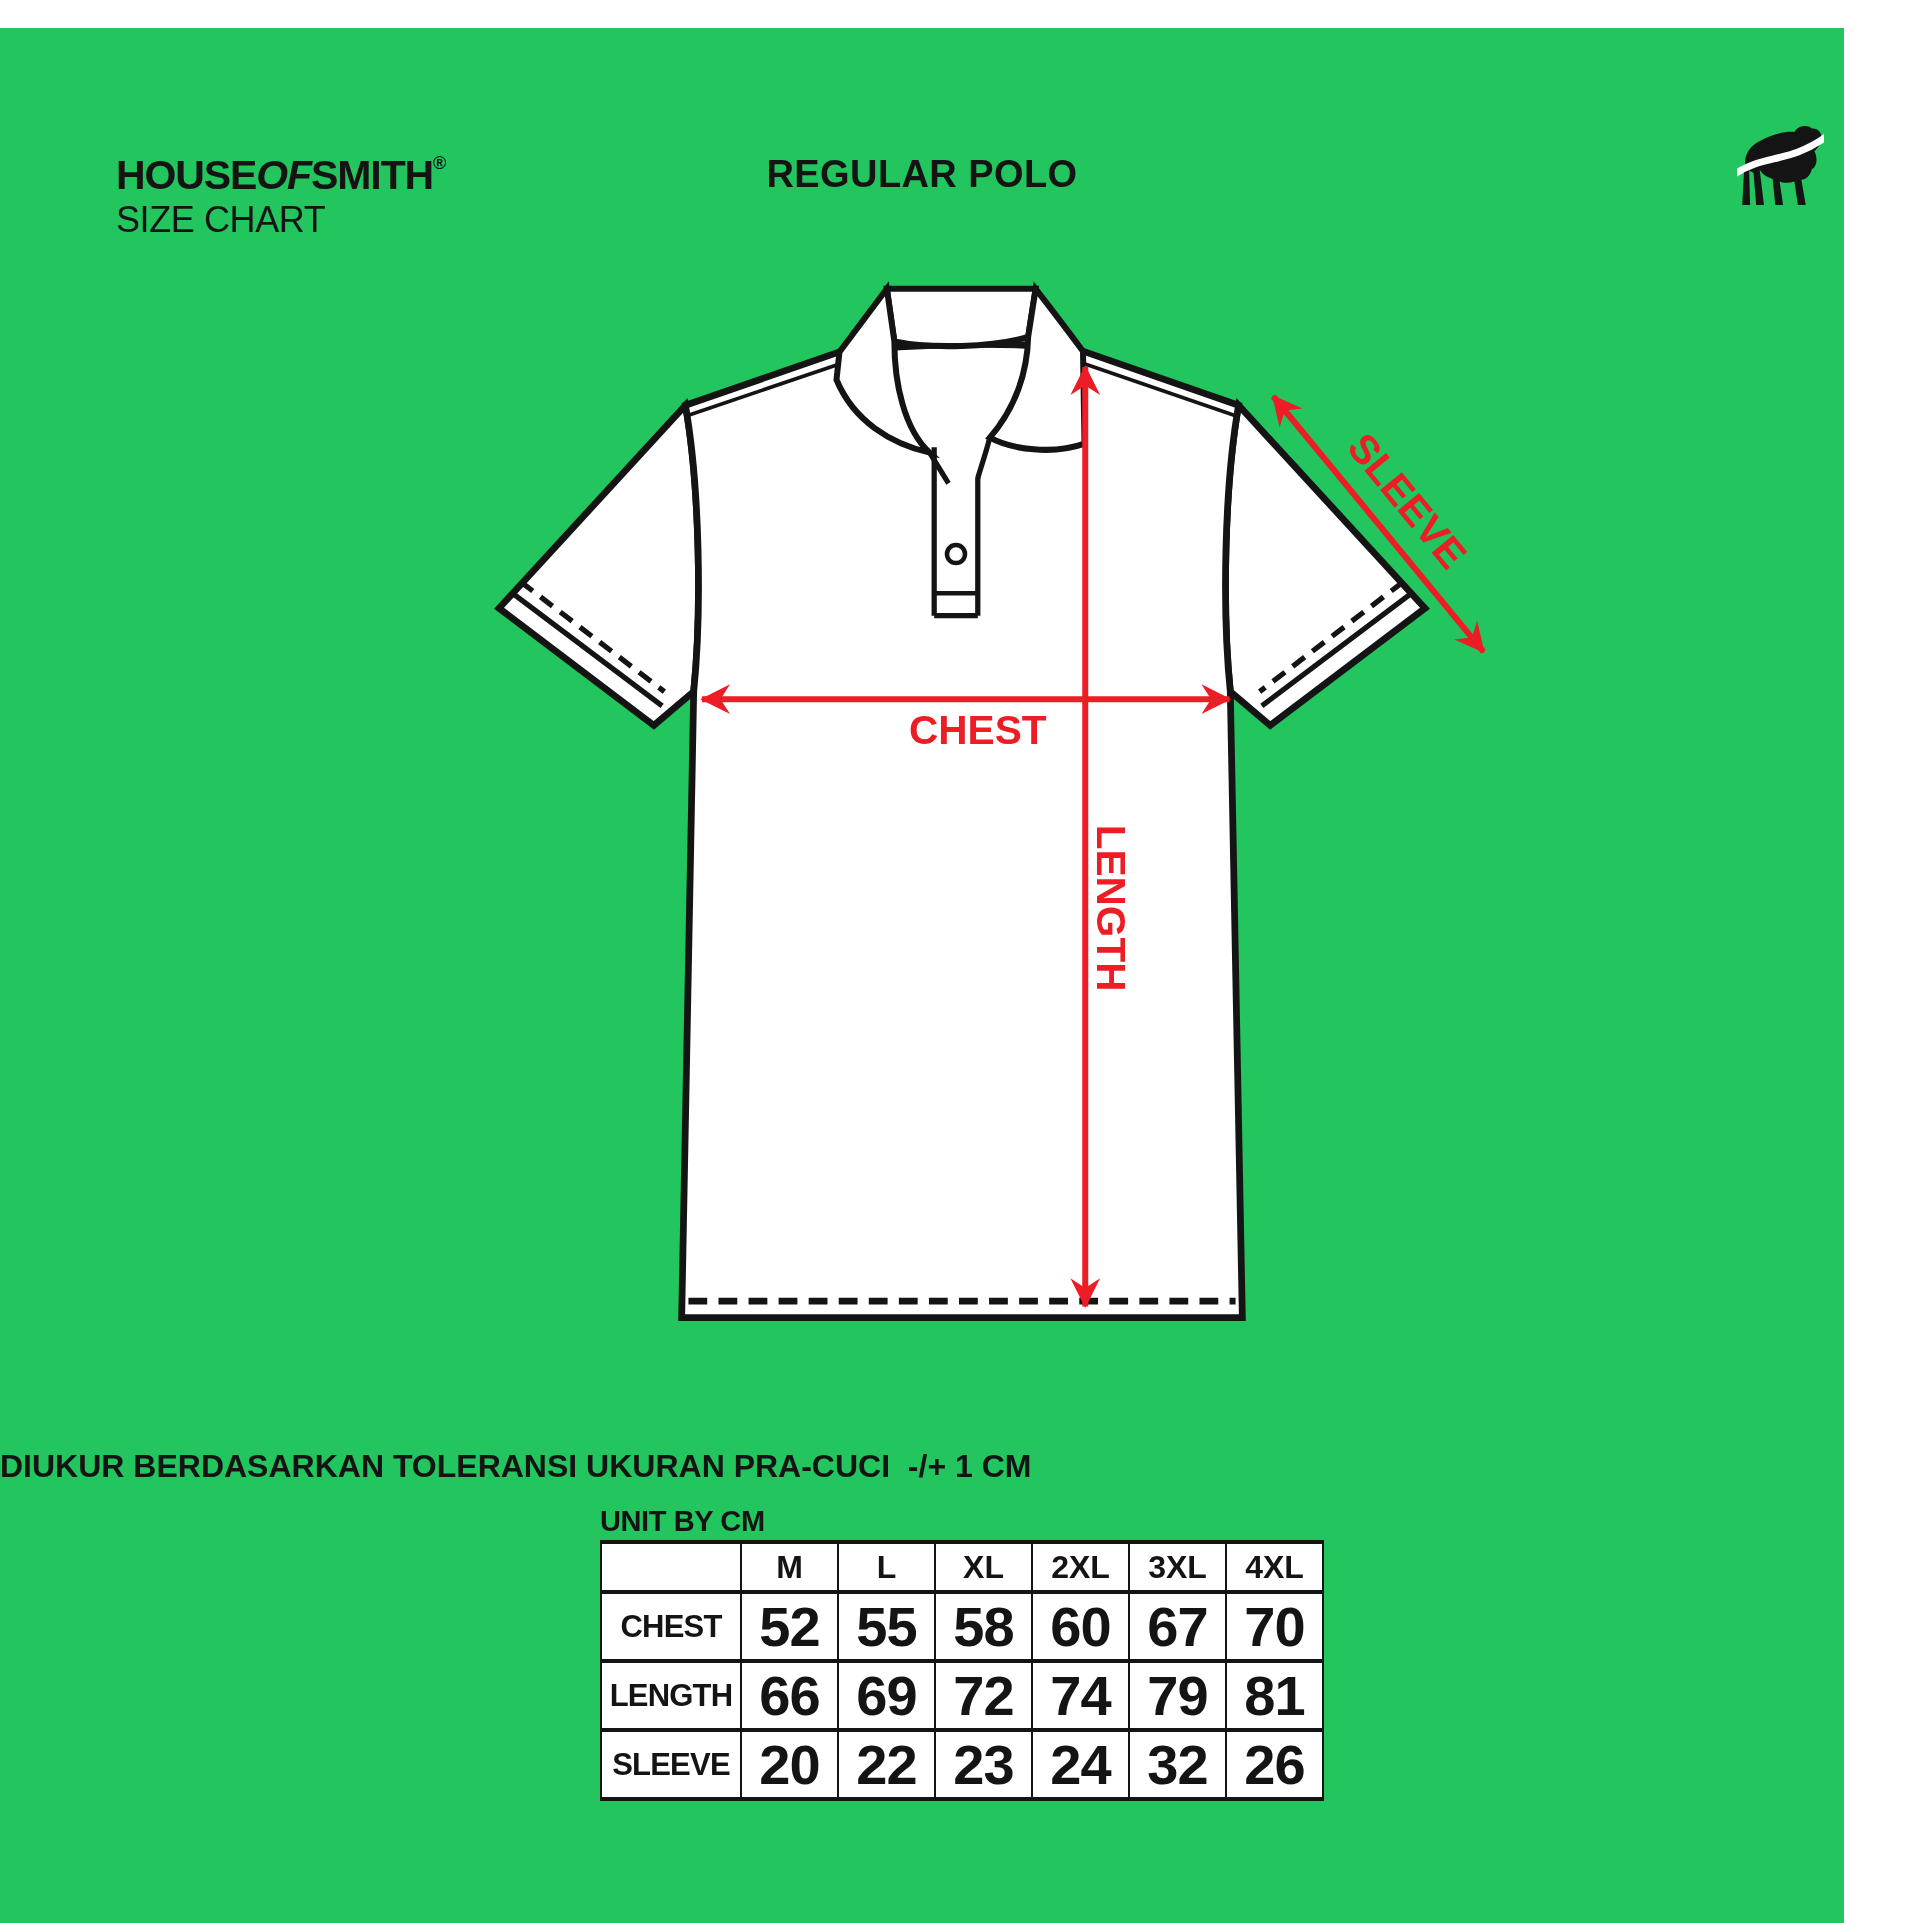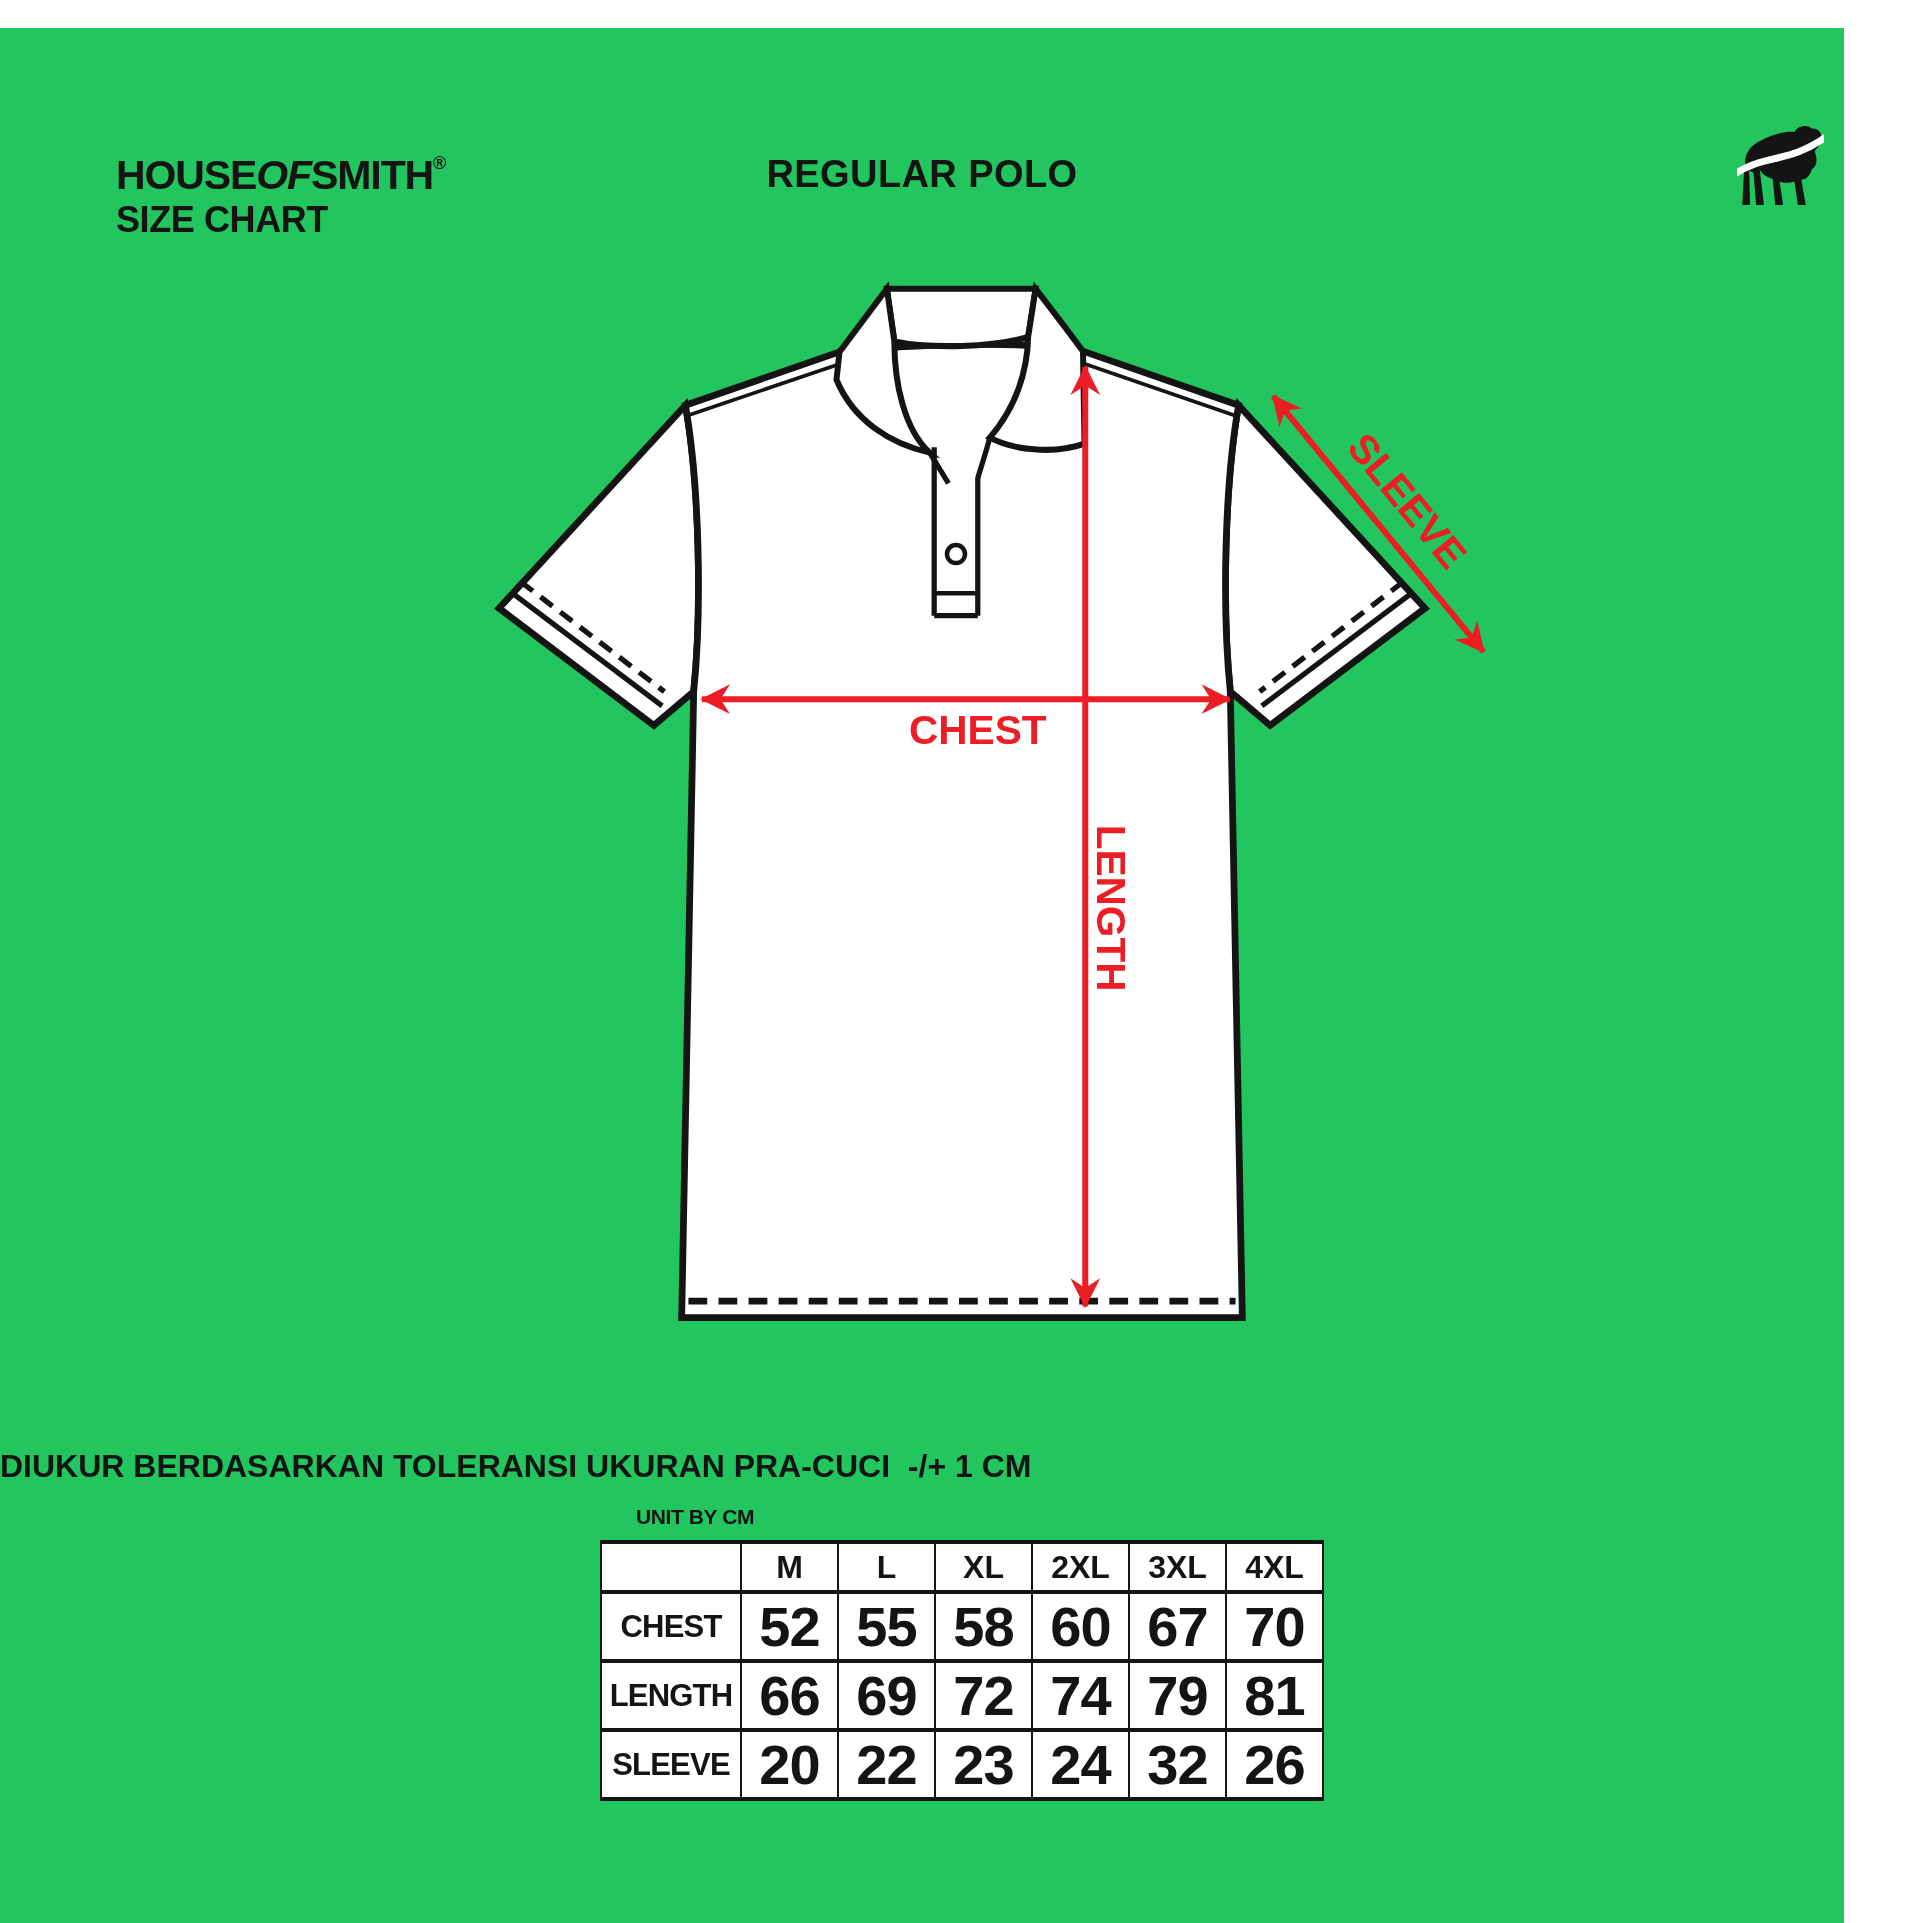--- a/index.html
+++ b/index.html
@@ -5,31 +5,31 @@
   html,body{margin:0;padding:0;background:#ffffff;}
   #canvas{
     position:relative;width:1844px;height:1924px;background:#22c55e;overflow:hidden;
     font-family:"Liberation Sans","DejaVu Sans",sans-serif;color:#141414;margin-top:28px;
   }
   
   .brand{position:absolute;left:116px;top:113px;}
   .brand-line1{font-size:41px;font-weight:bold;letter-spacing:-1.1px;line-height:44px;white-space:nowrap;}
   .brand-line1 .of{font-style:italic;}
   .brand-line1 sup{font-size:18px;vertical-align:19.5px;letter-spacing:0;}
-  .brand-line2{font-size:36px;font-weight:bold;letter-spacing:-0.4px;line-height:38px;margin-top:4.5px;}
+  .brand-line2{font-size:36px;font-weight:normal;letter-spacing:-0.4px;line-height:38px;margin-top:4.5px;}
   .product-title{position:absolute;left:0;right:0;top:125px;text-align:center;
     font-size:38px;font-weight:bold;letter-spacing:0.4px;}
   .logo-wrap{position:absolute;left:1737px;top:96px;width:87px;height:89px;}
   
   .diagram-svg{position:absolute;left:0;top:0;width:1924px;height:1924px;}
   .diagram-svg text{font-family:"Liberation Sans","DejaVu Sans",sans-serif;font-weight:bold;}
   
   .tolerance-note{position:absolute;left:0;right:0;top:1420px;text-align:left;
     font-size:32px;font-weight:bold;white-space:pre;}
-  .unit-label{position:absolute;left:636px;top:1477px;font-size:21px;font-weight:bold;letter-spacing:-0.4px;}
+  .unit-label{position:absolute;left:600px;top:1477px;font-size:29px;font-weight:bold;letter-spacing:-0.4px;}
   
   .size-table{position:absolute;left:600px;top:1512px;border-collapse:collapse;table-layout:fixed;
     background:#ffffff;}
   .size-table td,.size-table th{
     border-left:2.3px solid #141414;border-right:2.3px solid #141414;
     border-top:4.5px solid #141414;border-bottom:4.5px solid #141414;
     text-align:center;vertical-align:middle;padding:0;font-weight:bold;}
   .size-table .c-label{width:138px;}
   .size-table .c-size{width:95px;}
   .size-table .hdr-row th{height:46px;font-size:32px;}

